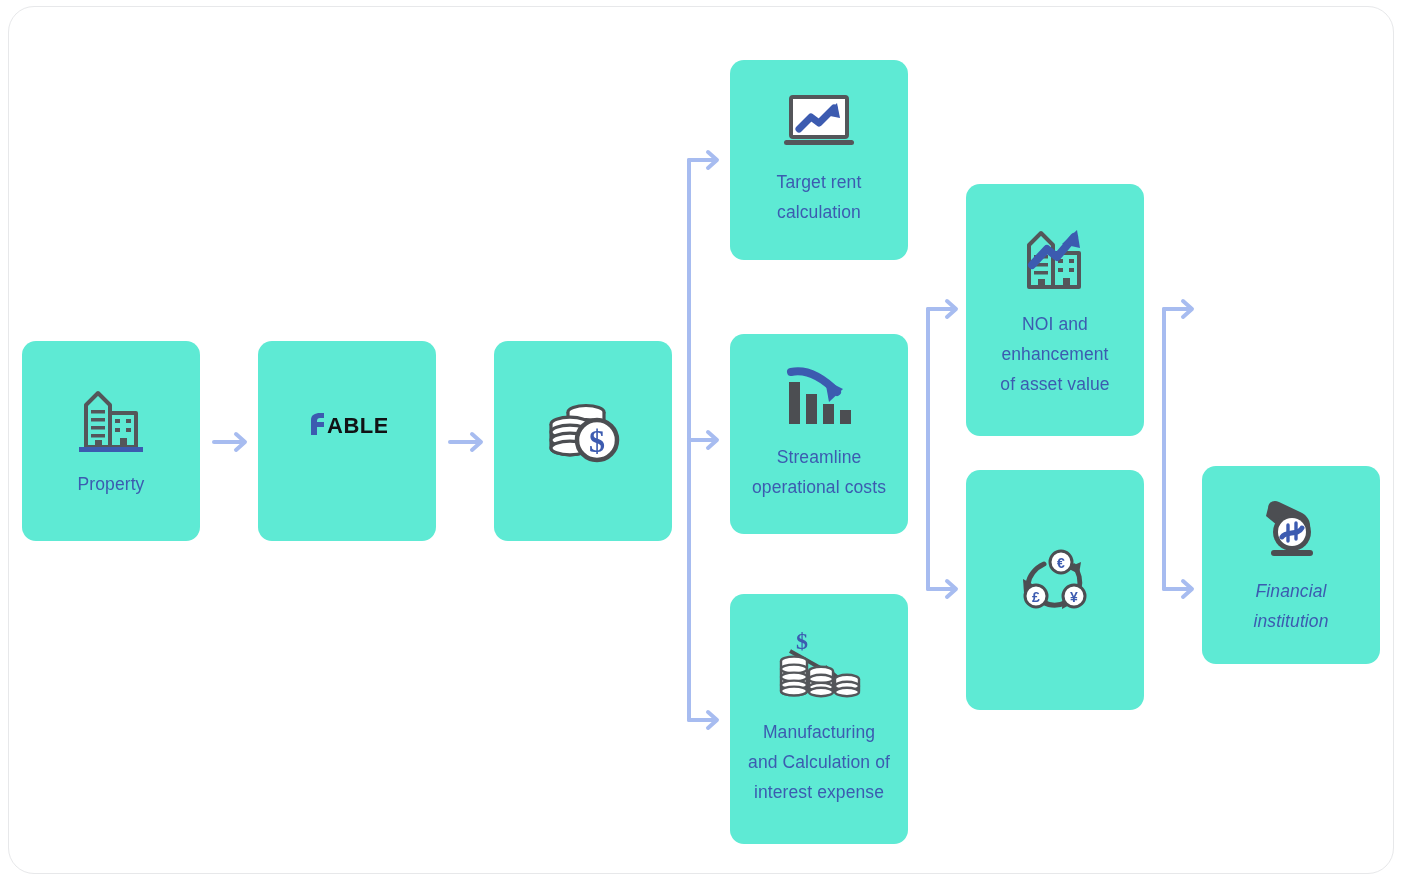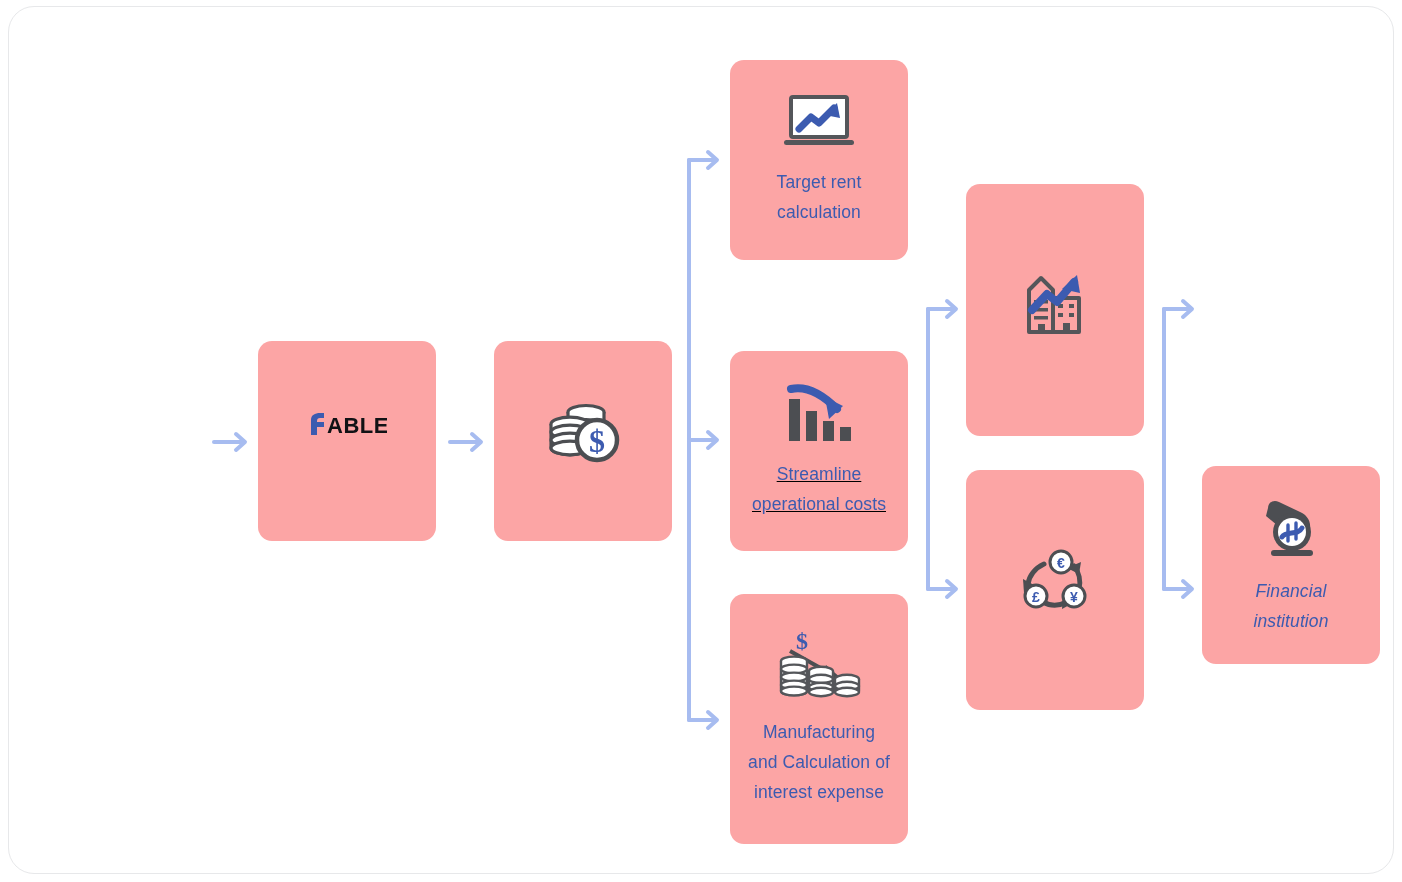--- a/index.html
+++ b/index.html
@@ -21,21 +21,21 @@
     top: 6px;
     width: 1386px;
     height: 868px;
     border: 1px solid #e7e8ea;
     border-radius: 26px;
     box-sizing: border-box;
     background: #ffffff;
   }
   .node {
     position: absolute;
-    background: #fca5a5;
+    background: #5eead4;
     border-radius: 14px;
     box-sizing: border-box;
     display: flex;
     flex-direction: column;
     align-items: center;
     justify-content: center;
   }
   .node .icon-wrap {
     display: flex;
     align-items: center;
@@ -113,20 +113,44 @@
   <svg class="arrow-svg" style="left:1155px; top:300px;" width="52" height="300">
     <g stroke="#a7bcf0" stroke-width="4" fill="none" stroke-linecap="round" stroke-linejoin="round">
       <line x1="9" y1="9" x2="9" y2="289"></line>
       <line x1="9" y1="9" x2="36" y2="9"></line>
       <polyline points="28,1 37,9 28,17"></polyline>
       <line x1="9" y1="289" x2="36" y2="289"></line>
       <polyline points="28,281 37,289 28,297"></polyline>
     </g>
   </svg>
 
+  <div class="node" style="left:22px; top:341px; width:178px; height:200px;">
+    <div class="icon-wrap">
+      <svg width="76" height="72" viewBox="0 0 76 72">
+        <g fill="none" stroke="#54565a" stroke-width="4" stroke-linejoin="round">
+          <path d="M13 64 V22 L25 10 L37 22 V64 Z"></path>
+          <path d="M37 64 V30 H63 V64 Z"></path>
+        </g>
+        <g fill="#54565a">
+          <rect x="18" y="27" width="14" height="3.5"></rect>
+          <rect x="18" y="35" width="14" height="3.5"></rect>
+          <rect x="18" y="43" width="14" height="3.5"></rect>
+          <rect x="18" y="51" width="14" height="3.5"></rect>
+          <rect x="42" y="36" width="5" height="4"></rect>
+          <rect x="53" y="36" width="5" height="4"></rect>
+          <rect x="42" y="45" width="5" height="4"></rect>
+          <rect x="53" y="45" width="5" height="4"></rect>
+          <rect x="22" y="57" width="7" height="7"></rect>
+          <rect x="47" y="55" width="7" height="9"></rect>
+        </g>
+        <rect x="6" y="64" width="64" height="5" fill="#3c5bb0"></rect>
+      </svg>
+    </div>
+    <div class="label">Property</div>
+  </div>
 
   <div class="node" style="left:258px; top:341px; width:178px; height:200px;text-decoration:underline;">
     <div class="logo-wrap">
       <svg width="80" height="26" viewBox="0 0 80 26">
         <path d="M4 24 V9 C4 4 8 2 13 2 H17 V7 H13 C11 7 10 8 10 10 V11 H17 V16 H10 V24 Z" fill="#3c5bb0"></path>
         <text x="20" y="22" font-family="'Liberation Sans',sans-serif" font-size="22" font-weight="bold" fill="#111215" letter-spacing="0.5">ABLE</text>
       </svg>
     </div>
   </div>
 
@@ -157,21 +181,21 @@
         <rect x="9" y="4" width="56" height="40" rx="2" fill="#ffffff" stroke="#54565a" stroke-width="4"></rect>
         <path d="M17 36 L29 24 L37 30 L52 15" fill="none" stroke="#3c5bb0" stroke-width="7" stroke-linejoin="round" stroke-linecap="round"></path>
         <polygon points="55,10 58,25 43,22" fill="#3c5bb0"></polygon>
         <rect x="2" y="47" width="70" height="5" rx="2.5" fill="#54565a"></rect>
       </svg>
     </div>
     <div class="label">Target rent
 calculation</div>
   </div>
 
-  <div class="node" style="left:730px; top:351px; width:178px; height:200px;text-decoration:underline;">
+  <div class="node" style="left:730px; top:334px; width:178px; height:200px;">
     <div class="icon-wrap">
       <svg width="76" height="62" viewBox="0 0 76 62">
         <g fill="#4c4e52">
           <rect x="8" y="16" width="11" height="42"></rect>
           <rect x="25" y="28" width="11" height="30"></rect>
           <rect x="42" y="38" width="11" height="20"></rect>
           <rect x="59" y="44" width="11" height="14"></rect>
         </g>
         <path d="M10 6 C28 2 44 14 56 26" fill="none" stroke="#3c5bb0" stroke-width="8" stroke-linecap="round"></path>
         <polygon points="44,14 62,23 48,36" fill="#3c5bb0"></polygon>
@@ -230,20 +254,23 @@
           <rect x="53" y="38" width="5" height="4"></rect>
           <rect x="42" y="47" width="5" height="4"></rect>
           <rect x="53" y="47" width="5" height="4"></rect>
           <rect x="22" y="58" width="7" height="8"></rect>
           <rect x="47" y="57" width="7" height="9"></rect>
         </g>
         <path d="M16 44 L31 28 L41 36 L58 16" fill="none" stroke="#3c5bb0" stroke-width="8" stroke-linejoin="round" stroke-linecap="round"></path>
         <polygon points="61,9 64,27 46,23" fill="#3c5bb0"></polygon>
       </svg>
     </div>
+    <div class="label">NOI and
+enhancement
+of asset value</div>
   </div>
 
   <div class="node" style="left:966px; top:470px; width:178px; height:240px;">
     <div class="icon-wrap">
       <svg width="76" height="70" viewBox="0 0 76 70">
         <g fill="none" stroke="#4c4e52" stroke-width="5" stroke-linecap="round">
           <path d="M27 16 C18 20 12 28 11 36"></path>
           <path d="M26 54 C33 58 42 58 50 54"></path>
           <path d="M62 41 C64 33 62 24 57 18"></path>
         </g>

